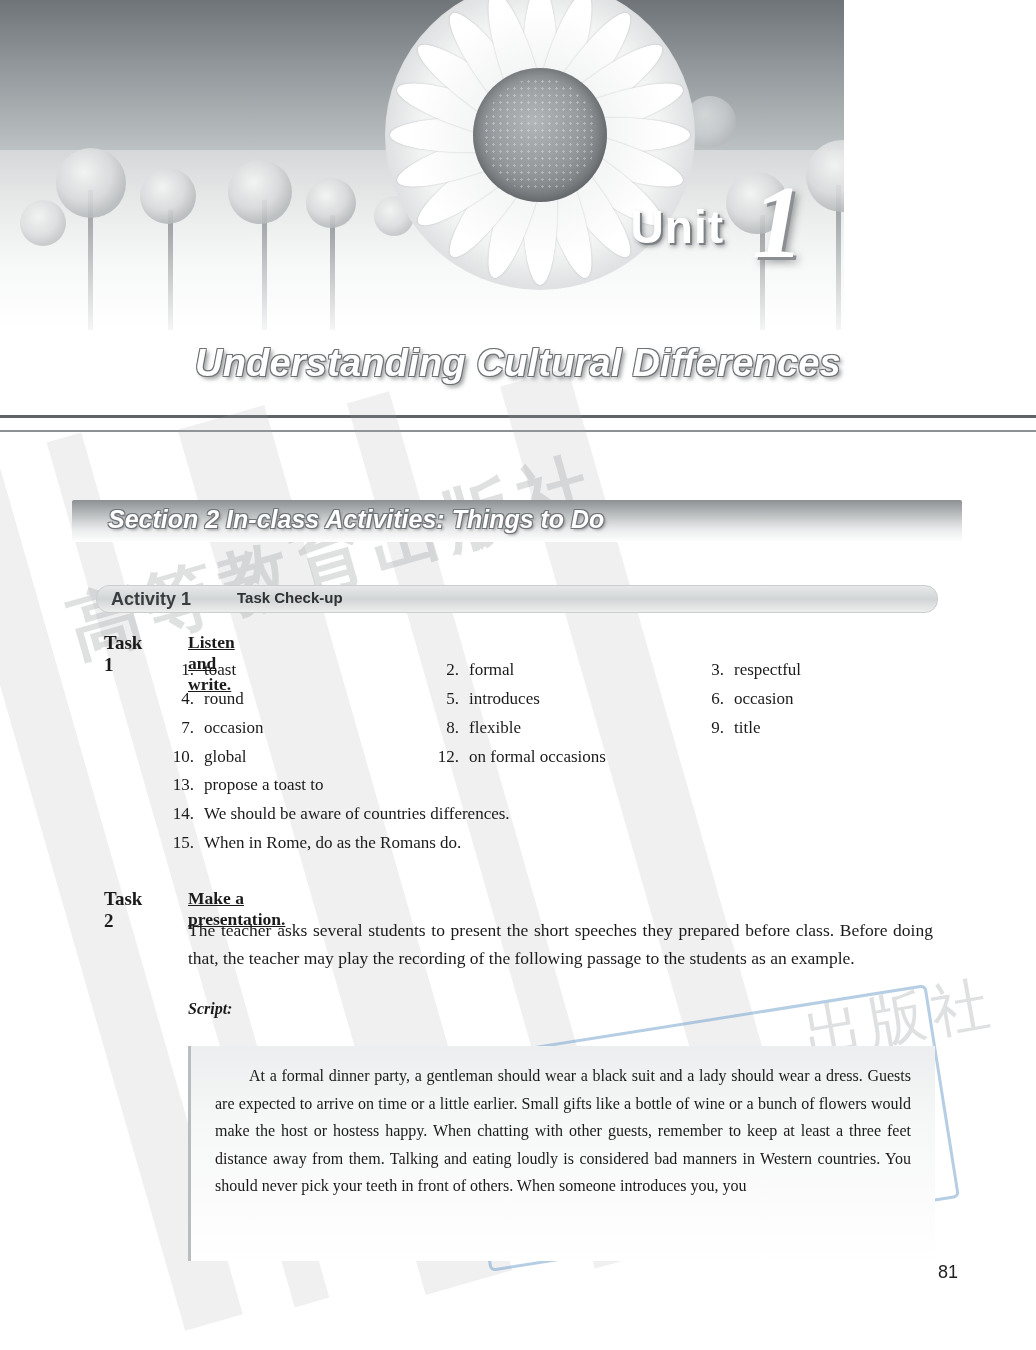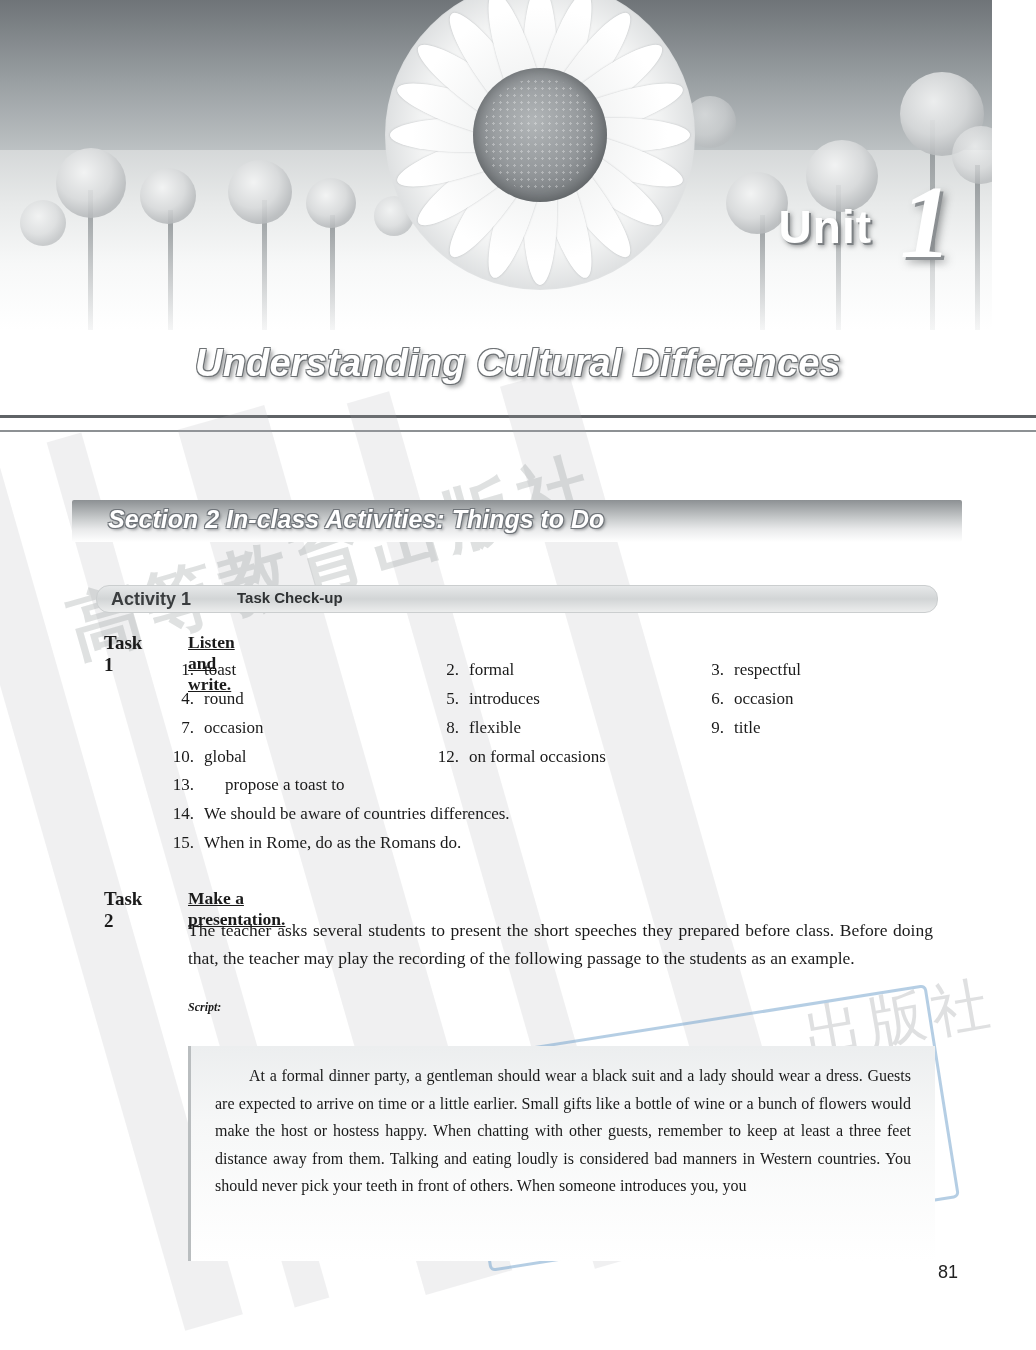--- a/index.html
+++ b/index.html
@@ -13,21 +13,21 @@
     font-family: "Liberation Serif", serif;
     color: #1a1a1a;
     position: relative;
     overflow: hidden;
   }
 
   
   .banner {
     position: absolute;
     left: 0; top: 0;
-    width: 992px;
+    width: 844px;
     height: 330px;
     overflow: hidden;
     background: linear-gradient(to bottom, #8f9396 0%, #aeb2b4 18%, #cfd2d3 40%, #e8eaea 62%, #f7f8f8 80%, #ffffff 100%);
   }
   
   .banner .sky {
     position: absolute; left:0; top:0; width:100%; height:150px;
     background: linear-gradient(to bottom, #6f7478 0%, #9aa0a3 55%, #bcc1c3 100%);
   }
   
@@ -213,21 +213,21 @@
     width: 745px;
     font-size: 17.5px;
     line-height: 1.62;
     text-align: justify;
   }
   .script-label {
     position:absolute;
     left: 188px;
     font-style: italic;
     font-weight: bold;
-    font-size: 12px;
+    font-size: 16px;
   }
 
   
   .script-box {
     position:absolute;
     left: 188px; top: 1046px;
     width: 744px; height: 215px;
     background: linear-gradient(to bottom, #eceeef 0%, #f6f7f7 35%, #ffffff 100%);
     border-left: 3px solid #b9bdbf;
   }
@@ -445,21 +445,21 @@
       <span class="n">10.</span>
       <span class="v">global</span>
     </div>
     <div class="ans-cell col3">
       <span class="n">12.</span>
       <span class="v">on formal occasions</span>
     </div>
   </div>
 </div>
 
-<div class="wide-line" style="top:775px;gap:21px;">
+<div class="wide-line" style="top:775px;">
   <span class="n">13.</span>
   <span class="v">propose a toast to</span>
 </div>
 <div class="wide-line" style="top:804px;">
   <span class="n">14.</span>
   <span class="v">We should be aware of countries differences.</span>
 </div>
 <div class="wide-line" style="top:833px;">
   <span class="n">15.</span>
   <span class="v">When in Rome, do as the Romans do.</span>

